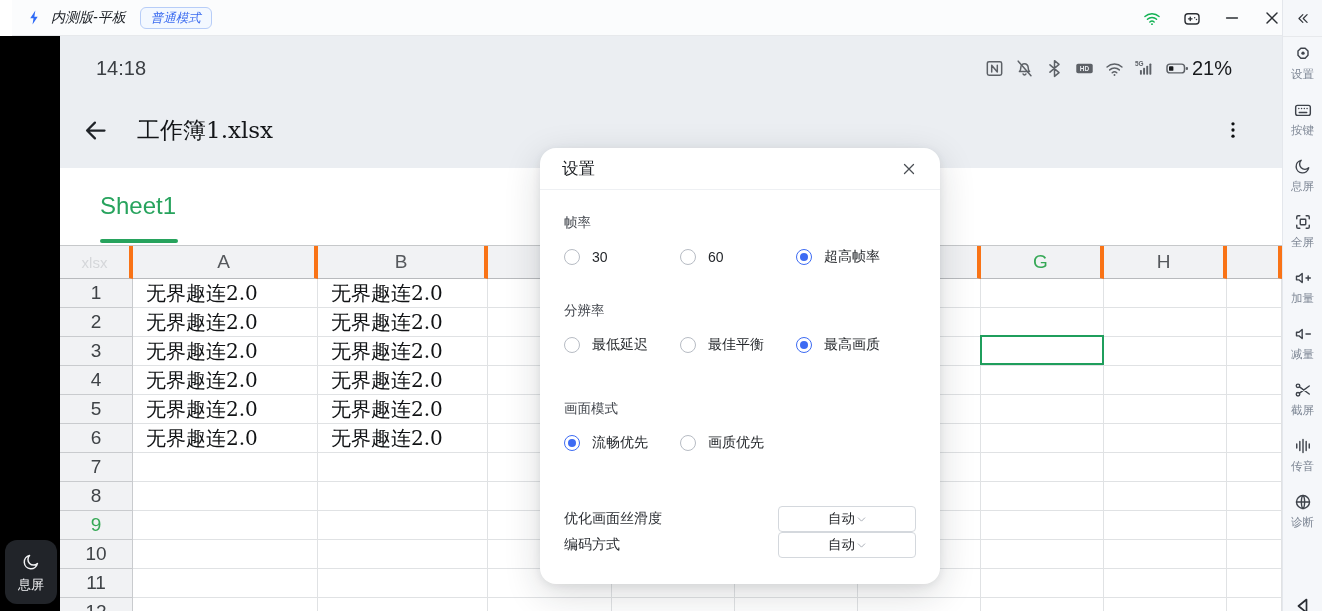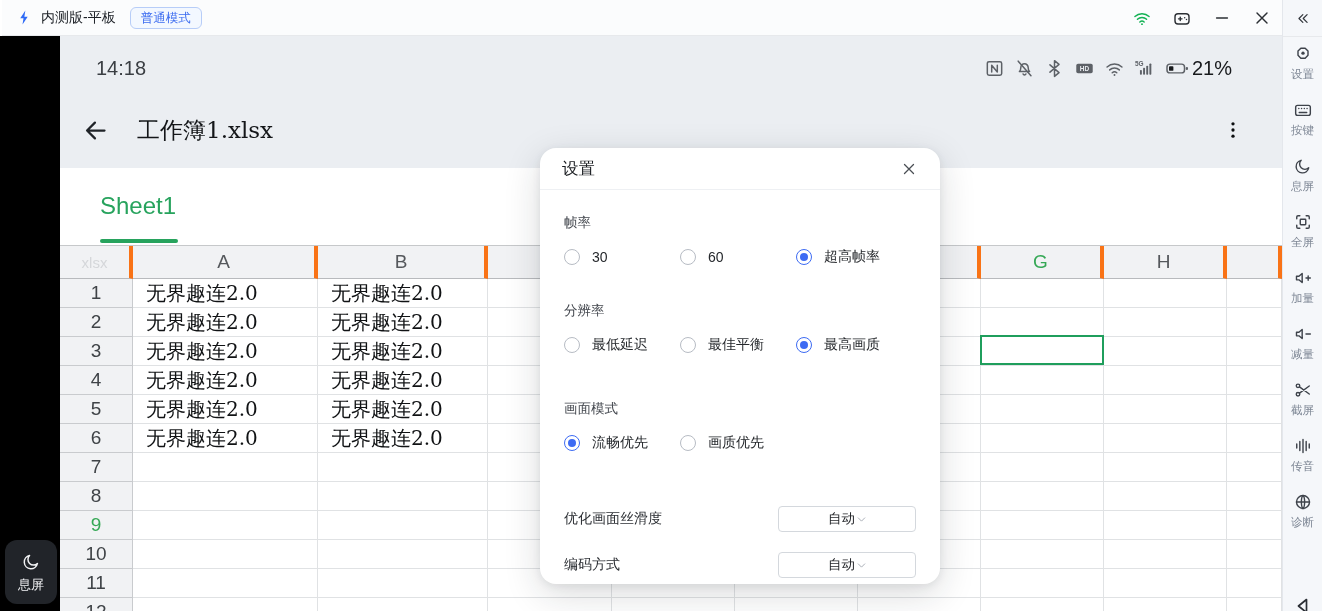--- a/index.html
+++ b/index.html
@@ -3,23 +3,23 @@
 <meta charset="utf-8">
 <style>
   html,body{margin:0;padding:0;background:#fff;}
   .stage{position:relative;width:1322px;height:611px;overflow:hidden;
          font-family:"Liberation Sans",sans-serif;background:#fff;
          -webkit-font-smoothing:antialiased;}
   .icon svg{display:block;width:100%;height:100%;}
   .icon{display:inline-block;width:20px;height:20px;flex:none;}
 
   
-  .titlebar{position:absolute;left:2px;top:0;width:1282px;height:36px;background:#fbfcfd;
+  .titlebar{position:absolute;left:12px;top:0;width:1282px;height:36px;background:#fbfcfd;
             border-bottom:1px solid #e7e9ec;display:flex;align-items:center;
-            padding:0 12px 0 14px;box-sizing:border-box;z-index:40;}
+            padding:0 12px 0 14px;box-sizing:border-box;z-index:40;font-style:italic;}
   .brand-icon{width:17px;height:17px;}
   .brand-text{margin-left:8px;font-size:14px;color:#1d2127;}
   .mode-badge{margin-left:14px;font-size:12.5px;color:#3c6cf0;border:1px solid #b7cdf8;
               background:#f3f8ff;padding:2px 10px;border-radius:6px;line-height:16px;}
   .tb-spacer{flex:1;}
   .tb-icons{display:flex;align-items:center;gap:20px;}
   .tb-icons .icon{color:#2b2f34;cursor:pointer;}
   .tb-icons .icon.green{color:#12b153;}
 
   
@@ -91,21 +91,21 @@
   .grp-label.g1{margin-top:24px;} .grp-label.g2{margin-top:36px;} .grp-label.g3{margin-top:46px;}
   .opt-row{display:flex;align-items:center;margin-top:16px;}
   .opt{display:flex;align-items:center;width:116px;cursor:pointer;}
   .opt.wide{width:auto;}
   .radio{width:16px;height:16px;border:1.5px solid #b7bcc4;border-radius:50%;
          box-sizing:border-box;position:relative;background:#fff;flex:none;}
   .radio.sel{border-color:#3d6bf3;}
   .radio.sel::after{content:"";position:absolute;left:50%;top:50%;width:8px;height:8px;
          margin:-4px 0 0 -4px;border-radius:50%;background:#3d6bf3;}
   .opt-label{margin-left:12px;font-size:14px;color:#25282c;white-space:nowrap;}
-  .sel-row{display:flex;align-items:center;justify-content:space-between;margin-top:20px;}
+  .sel-row{display:flex;align-items:center;justify-content:space-between;margin-top:0;}
   .sel-row.first{margin-top:54px;}
   .sel-label{font-size:14px;color:#2b2e33;}
   .select{width:138px;height:26px;border:1px solid #d4d8dd;border-radius:4px;background:#fff;
           display:flex;align-items:center;justify-content:center;
           padding:0 8px 0 10px;box-sizing:border-box;cursor:pointer;}
   .select-value{font-size:13.5px;color:#24262a;}
   .chevron{width:13px;height:13px;color:#a2a8b0;}
 </style>
 </head>
 <body>

